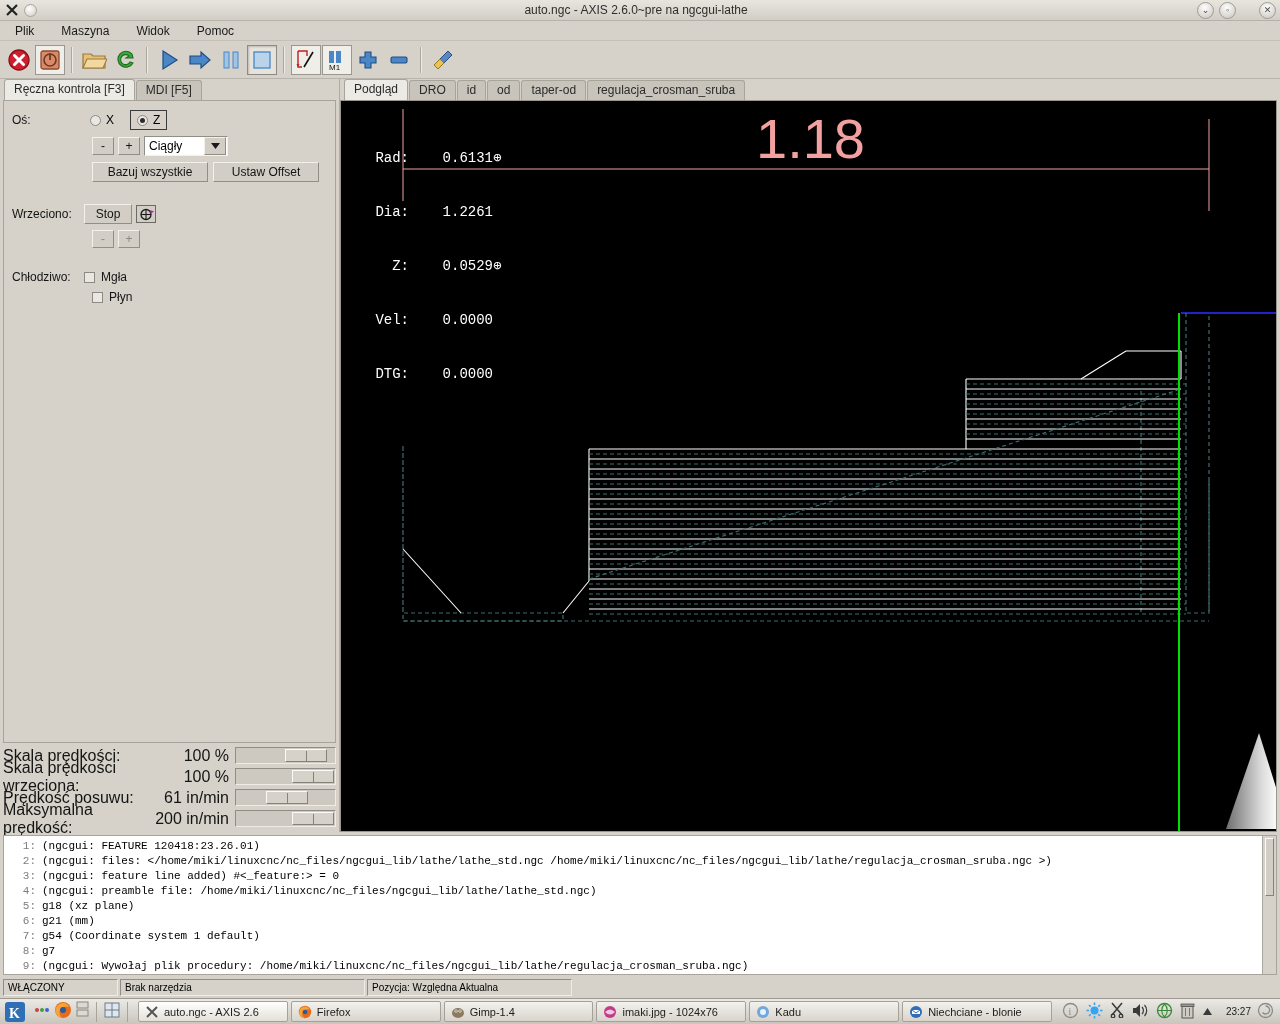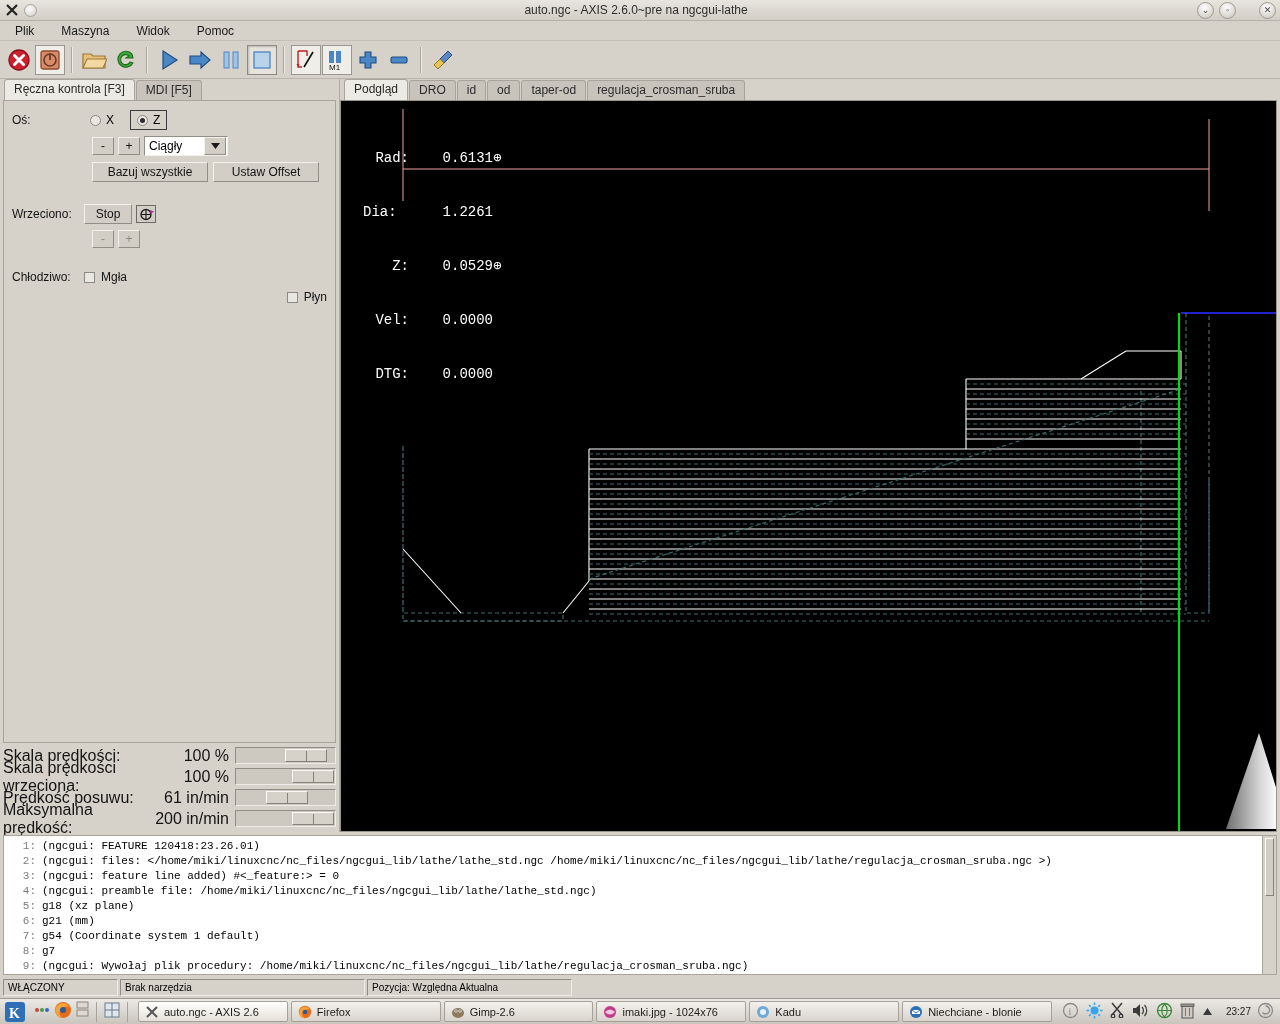--- a/index.html
+++ b/index.html
@@ -328,21 +328,21 @@
           <div class="row" style="padding-left:80px;">
             <button class="btn sm dis">-</button>
             <button class="btn sm dis" style="margin-left:4px;">+</button>
           </div>
 
           <div class="row" style="margin-top:22px;">
             <span class="lbl w">Chłodziwo:</span>
             <span class="chk"></span>
             <span class="lbl" style="margin-left:6px;">Mgła</span>
           </div>
-          <div class="row" style="padding-left:80px;justify-content:flex-end;">
+          <div class="row" style="padding-left:80px;">
             <span class="chk"></span>
             <span class="lbl" style="margin-left:6px;">Płyn</span>
           </div>
 
         </div>
       </div>
 
       <div class="sliders">
         <div class="srow">
           <span class="sname">Skala prędkości:</span>
@@ -482,24 +482,25 @@
             <linearGradient id="coneG" x1="0" y1="0" x2="1" y2="0">
               <stop offset="0%" stop-color="#6e6e6e"></stop>
               <stop offset="55%" stop-color="#d8d8d8"></stop>
               <stop offset="80%" stop-color="#fbfbfb"></stop>
               <stop offset="100%" stop-color="#9a9a9a"></stop>
             </linearGradient>
           </defs>
           <path d="M885 728 L918 632 L948 728 Z" fill="url(#coneG)"></path>
         </svg>
 
+        <div class="dimtxt" style="left:415px; top:5px; font-size:56px; color:#f2a0a0;">1.18</div>
 
         <div class="dro">
           <div><span style="display:inline-block;width:46px;text-align:right;">Rad:</span><span style="display:inline-block;width:84px;text-align:right;">0.6131</span><span>⊕</span></div>
-          <div><span style="display:inline-block;width:46px;">Dia:</span><span style="display:inline-block;width:84px;text-align:right;">1.2261</span></div>
+          <div><span style="display:inline-block;width:46px;text-align:right;">Dia:</span><span style="display:inline-block;width:84px;text-align:right;">1.2261</span></div>
           <div><span style="display:inline-block;width:46px;text-align:right;">Z:</span><span style="display:inline-block;width:84px;text-align:right;">0.0529</span><span>⊕</span></div>
           <div><span style="display:inline-block;width:46px;text-align:right;">Vel:</span><span style="display:inline-block;width:84px;text-align:right;">0.0000</span></div>
           <div><span style="display:inline-block;width:46px;text-align:right;">DTG:</span><span style="display:inline-block;width:84px;text-align:right;">0.0000</span></div>
         </div>
       </div>
     </div>
   </div>
 
   <div class="gcode">
     <div class="inner">
@@ -589,21 +590,21 @@
     <div class="task">
       <span class="ticon">
         <svg width="14" height="14" viewBox="0 0 14 14">
             <ellipse cx="7" cy="8" rx="6" ry="5" fill="#8d7a5e"></ellipse>
             <circle cx="5" cy="6" r="1.6" fill="#fff"></circle>
             <circle cx="9" cy="6" r="1.6" fill="#fff"></circle>
             <circle cx="5" cy="6" r=".7" fill="#111"></circle>
             <circle cx="9" cy="6" r=".7" fill="#111"></circle>
           </svg>
       </span>
-      <span>Gimp-2.6</span>
+      <span>Gimp-1.4</span>
     </div>
     <div class="task">
       <span class="ticon">
         <svg width="14" height="14" viewBox="0 0 14 14">
             <circle cx="7" cy="7" r="6" fill="#c23a8a"></circle>
             <path d="M2 7 q5 -5 10 0 q-5 5 -10 0z" fill="#f0c8e4"></path>
           </svg>
       </span>
       <span>imaki.jpg - 1024x76</span>
     </div>

